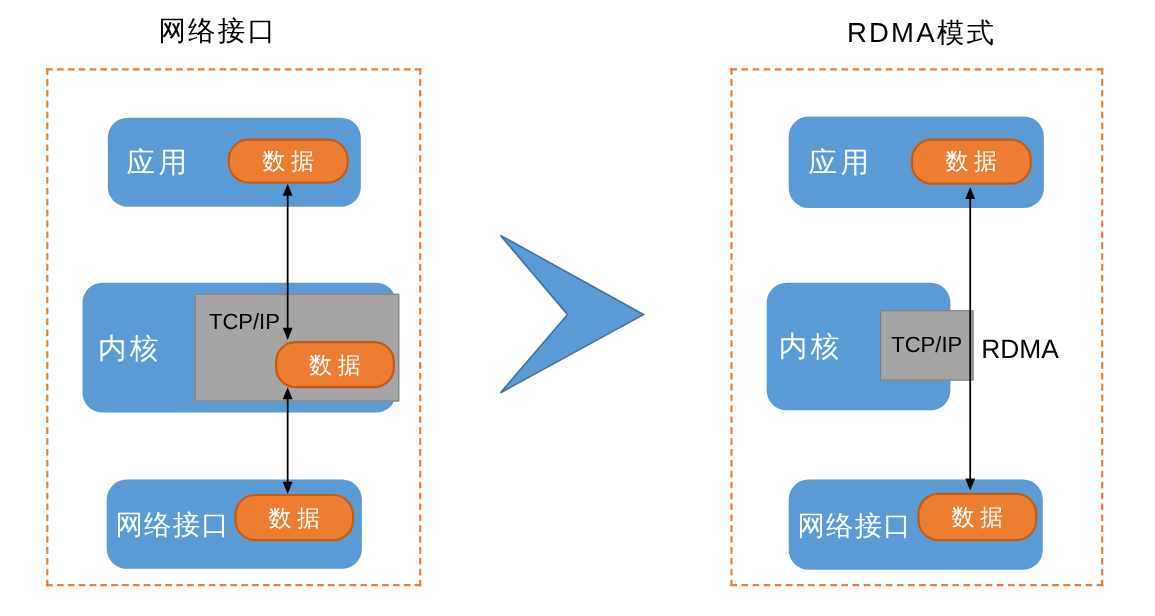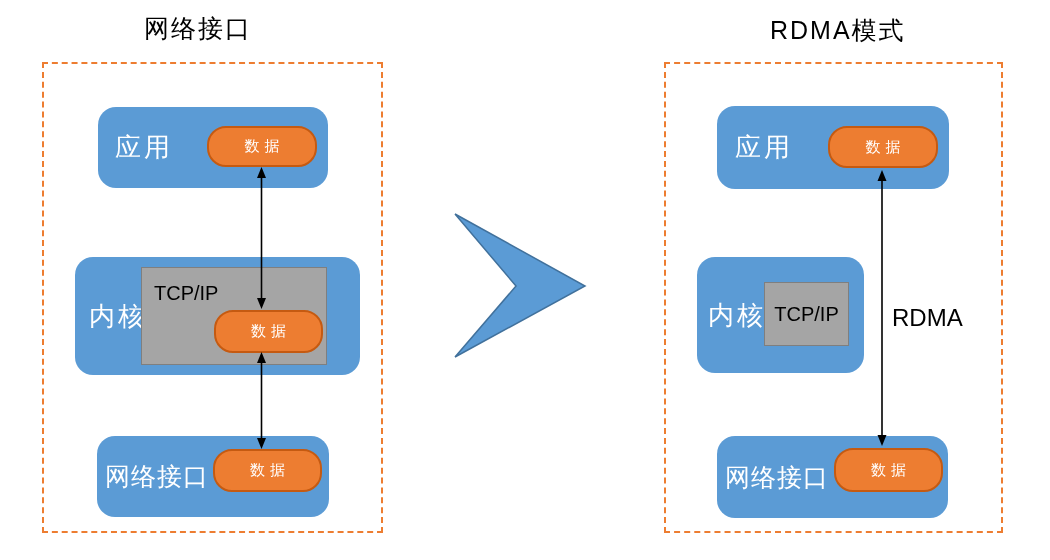--- a/index.html
+++ b/index.html
@@ -23,24 +23,24 @@
   .panel{position:absolute;border:2px dashed var(--panel-border);box-sizing:border-box;background:transparent;}
   .bluebox{position:absolute;background:var(--blue);border-radius:18px;box-sizing:border-box;}
   .box-label{
     position:absolute;top:0;height:100%;display:flex;align-items:center;
     color:var(--text-light);letter-spacing:3px;white-space:nowrap;text-align:center;
   }
   .badge{
     position:absolute;background:var(--orange);
     border:2px solid var(--orange-border);border-radius:19px;box-sizing:border-box;
     display:flex;align-items:center;justify-content:center;
-    color:var(--text-light);font-size:15px;letter-spacing:5px;
+    color:var(--text-light);font-size:21px;letter-spacing:5px;
     text-indent:5px;white-space:nowrap;
   }
-  .graybox{position:absolute;background:var(--gray);border:1px solid var(--gray-border);box-sizing:border-box;}
+  .graybox{position:absolute;background:var(--gray);border:1px solid var(--gray-border);box-sizing:border-box;margin-left:36px;}
   .stack-label{position:absolute;color:var(--text-dark);font-size:20px;white-space:nowrap;}
   .stack-label.centered{left:0;top:0;width:100%;height:100%;display:flex;align-items:center;justify-content:center;position:absolute;}
   .rdma-label{position:absolute;color:var(--text-dark);font-size:24px;white-space:nowrap;}
   .overlay{position:absolute;left:0;top:0;pointer-events:none;}
   .arrow-line{stroke:var(--arrow);stroke-width:1.6;}
   .arrow-head{fill:var(--arrow);stroke:none;}
   .chevron{fill:var(--blue);stroke:var(--blue-border);stroke-width:1.5;}
 </style>
 </head>
 <body>

